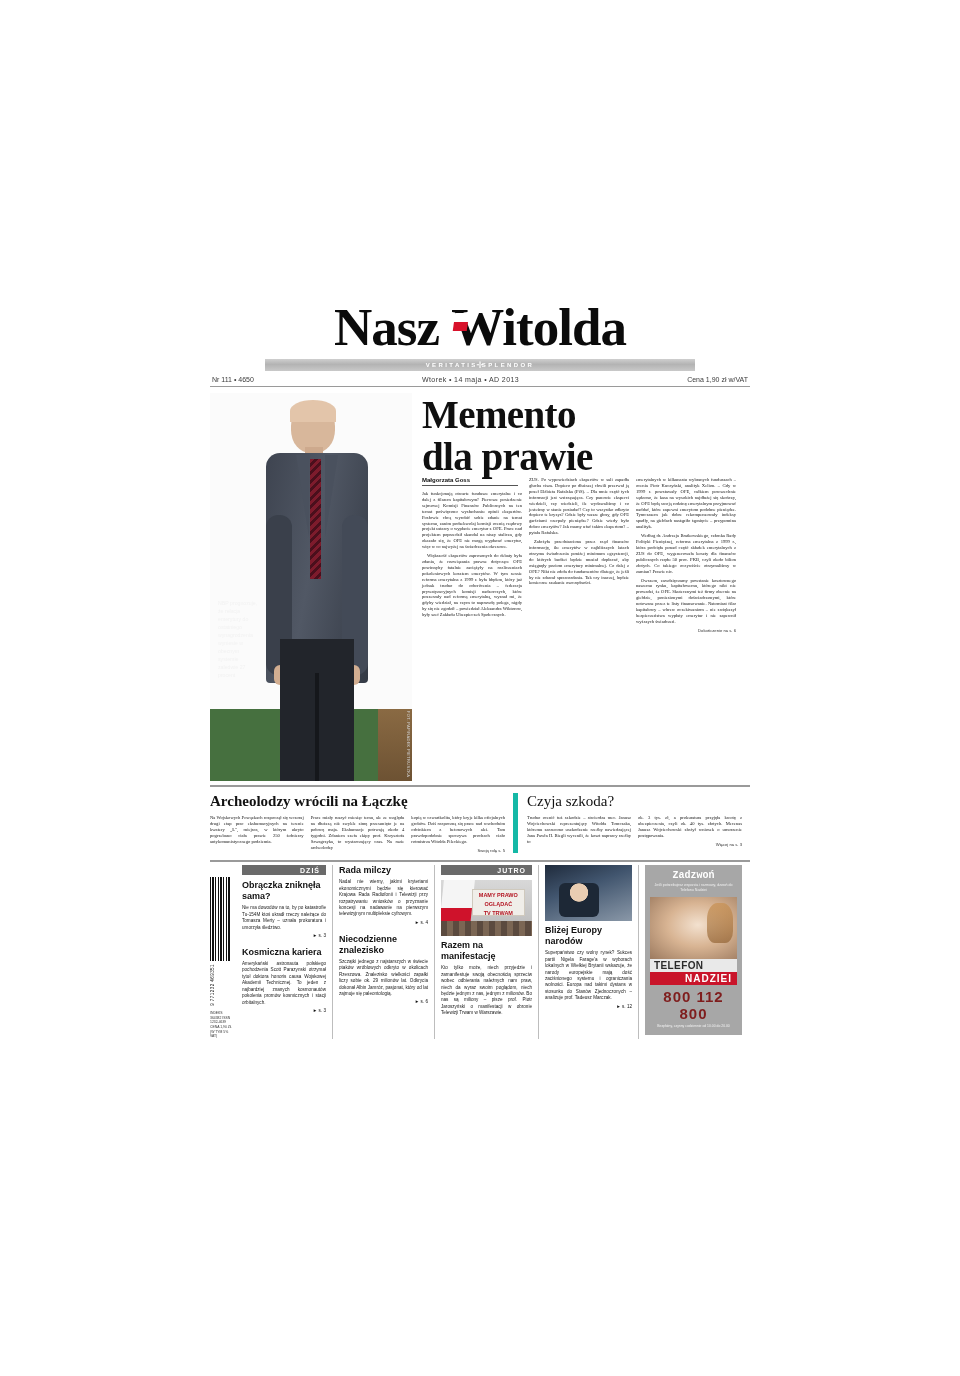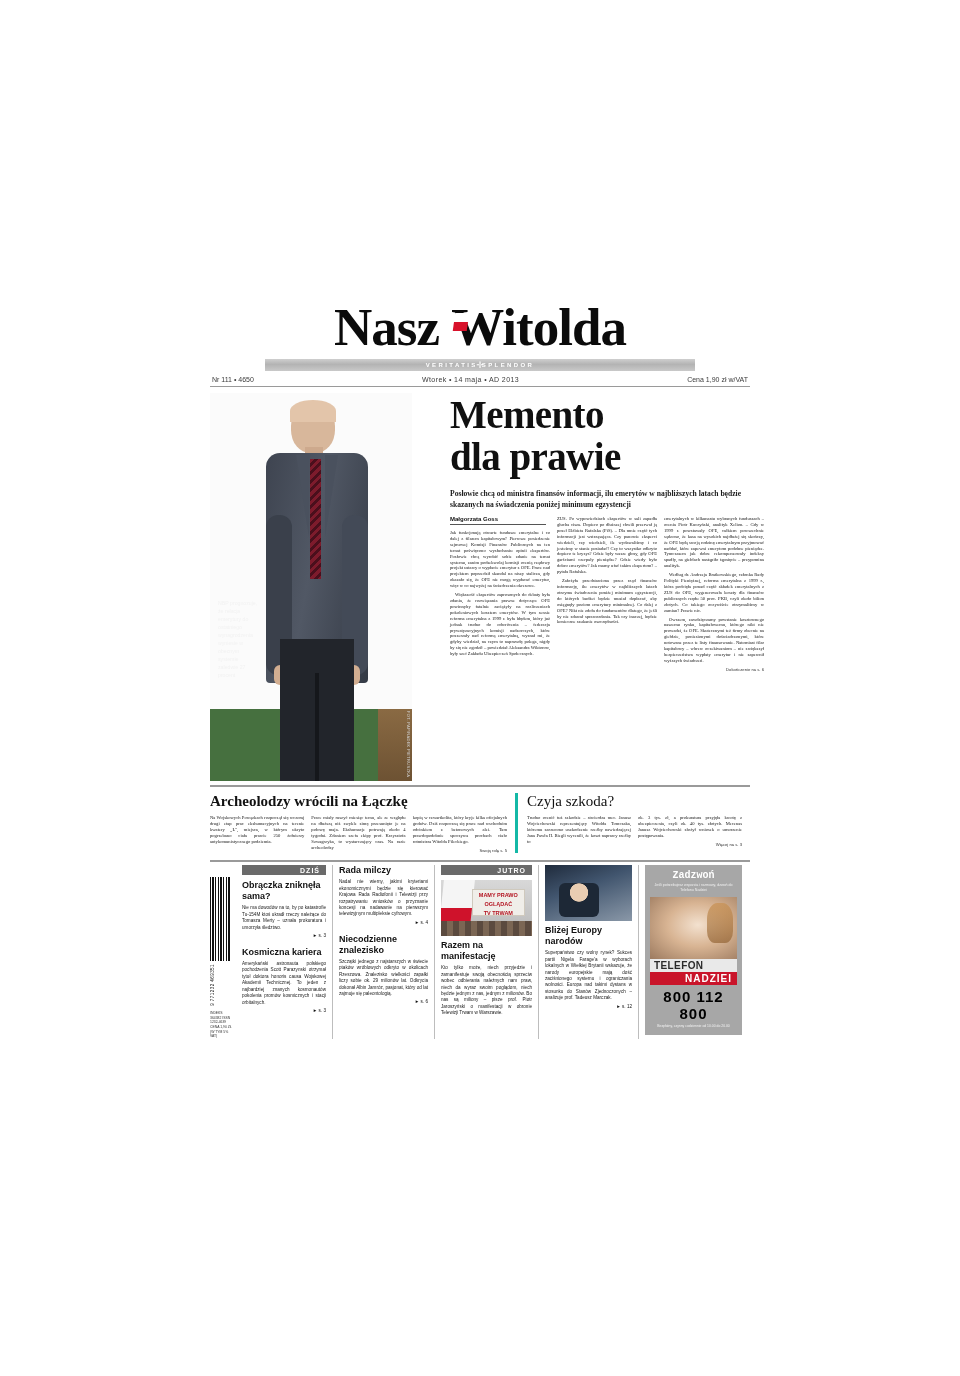--- a/index.html
+++ b/index.html
@@ -69,21 +69,21 @@
   .infoline {
     display: flex; justify-content: space-between; align-items: center;
     font-family: "Liberation Sans", sans-serif;
     font-size: 7px; color: #3a3a3a;
     padding: 6px 2px 3px 2px;
     border-bottom: 1px solid #9a9a9a;
   }
   .infoline .mid { letter-spacing: .4px; }
 
   
-  .lead { display: flex; padding-top: 6px; gap: 28px; }
+  .lead { display: flex; padding-top: 6px; }
   .photo-col { width: 202px; position: relative; }
   .photo {
     position: relative;
     width: 202px; height: 388px;
     background: #ffffff;
     overflow: hidden;
   }
   .photo .bg-wall { position: absolute; left:0; top:0; right:0; height: 318px; background:#fbfbfb; }
   .photo .bench {
     position: absolute; left: 0; bottom: 0; width: 202px; height: 72px;
@@ -176,21 +176,21 @@
   .body-txt p { margin: 0 0 3px 0; text-indent: 5px; }
   .body-txt p:first-child { text-indent: 0; }
   .jump {
     font-family: "Liberation Sans", sans-serif;
     font-size: 4.2px; color: #333; text-align: right; margin-top: 2px;
   }
 
   
   .rule-thick { height: 2px; background: #9a9a9a; margin-top: 4px; }
   .secondary { display: flex; padding-top: 6px; }
-  .sec-left { width: 308px; padding-right: 8px; border-right: 3px solid #14b8a6; }
+  .sec-left { width: 308px; padding-right: 8px; border-right: 5px solid #14b8a6; }
   .sec-right { width: 224px; padding-left: 9px; }
   .sec-head {
     font-family: "Liberation Serif", serif;
     font-weight: bold; font-size: 15px; color: #111;
     margin-bottom: 5px;
   }
   .sec-head.light { font-weight: normal; }
   .sec-cols { display: flex; gap: 7px; }
   .sec-cols .col { flex: 1; }
 
@@ -289,21 +289,21 @@
     font-weight: bold; font-size: 10px; color: #2b2b2b;
     background: #e9e9e9; text-align: left; padding: 1px 4px; letter-spacing: .4px;
   }
   .ad-nadziei {
     font-family: "Liberation Sans", sans-serif;
     font-weight: bold; font-size: 10px; color: #ffffff;
     background: #c9142a; text-align: right; padding: 1px 5px; letter-spacing: 1px;
   }
   .ad-num {
     font-family: "Liberation Sans", sans-serif;
-    font-weight: bold; font-size: 15px; color: #000000;
+    font-weight: bold; font-size: 15px; color: #7f1d1d;
     letter-spacing: 1px; margin-top: 3px;
   }
   .ad-foot {
     font-family: "Liberation Sans", sans-serif;
     font-size: 3.4px; line-height: 4.6px; color: #f2f2f2; margin-top: 2px;
   }
 </style>
 </head>
 <body>
 
@@ -351,21 +351,20 @@
           <div class="trousers"></div>
         </div>
         <div class="photo-caption">NBP prognozuje, że relacja emerytury do ostatniego wynagrodzenia wyniesie w obecnym systemie zaledwie 27 procent</div>
         <div class="photo-credit">FOT. PAP/RADEK PIETRUSZKA</div>
       </div>
     </div>
 
     <div class="lead-right">
       <div class="headline">Memento</div>
       <div class="headline">dla prawie</div>
-      <div class="deck">Posłowie chcą od ministra finansów informacji, ilu emerytów w najbliższych latach będzie skazanych na świadczenia poniżej minimum egzystencji</div>
       <div class="lead-cols">
         <div class="col">
           <div class="byline">Małgorzata Goss</div>
           <div class="body-txt">
             <p>Jak funkcjonują otwarte fundusze emerytalne i co dalej z filarem kapitałowym? Pierwsze posiedzenie sejmowej Komisji Finansów Publicznych na ten temat poświęcono wysłuchaniu opinii ekspertów. Posłowie chcą wyrobić sobie zdanie na temat systemu, zanim podsekwolaj komisji ocenią rządowy projekt ustawy o wypłacie emerytur z OFE. Prace nad projektem poprzedził skandal na niszy stalicza, gdy okazało się, że OFE nie mogą wypłacać emerytur, więc w co najwyżej na świadczenia okresowe.</p>
             <p>Większość ekspertów zaprosonych do debaty była zdania, że rozwiązania prawne dotyczące OFE powinnyby fatalnie zaciążyły na rozliczeniach pokoleniowych kosztem emerytów. W tym sensie reforma emerytalna z 1999 r. była błędem, który już jednak trudno do odwrócenia – federacja prywatyzacyjnych komisji nadzorczych, które poszerzały nad reformą emerytalną, wyznał mi, że gdyby wiedział, na czym to naprawdę polega, nigdy by się nie zgodził – powiedział Aleksandra Wiktorow, były szef Zakładu Ubezpieczeń Społecznych.</p>
           </div>
         </div>
         <div class="col">
           <div class="body-txt">

